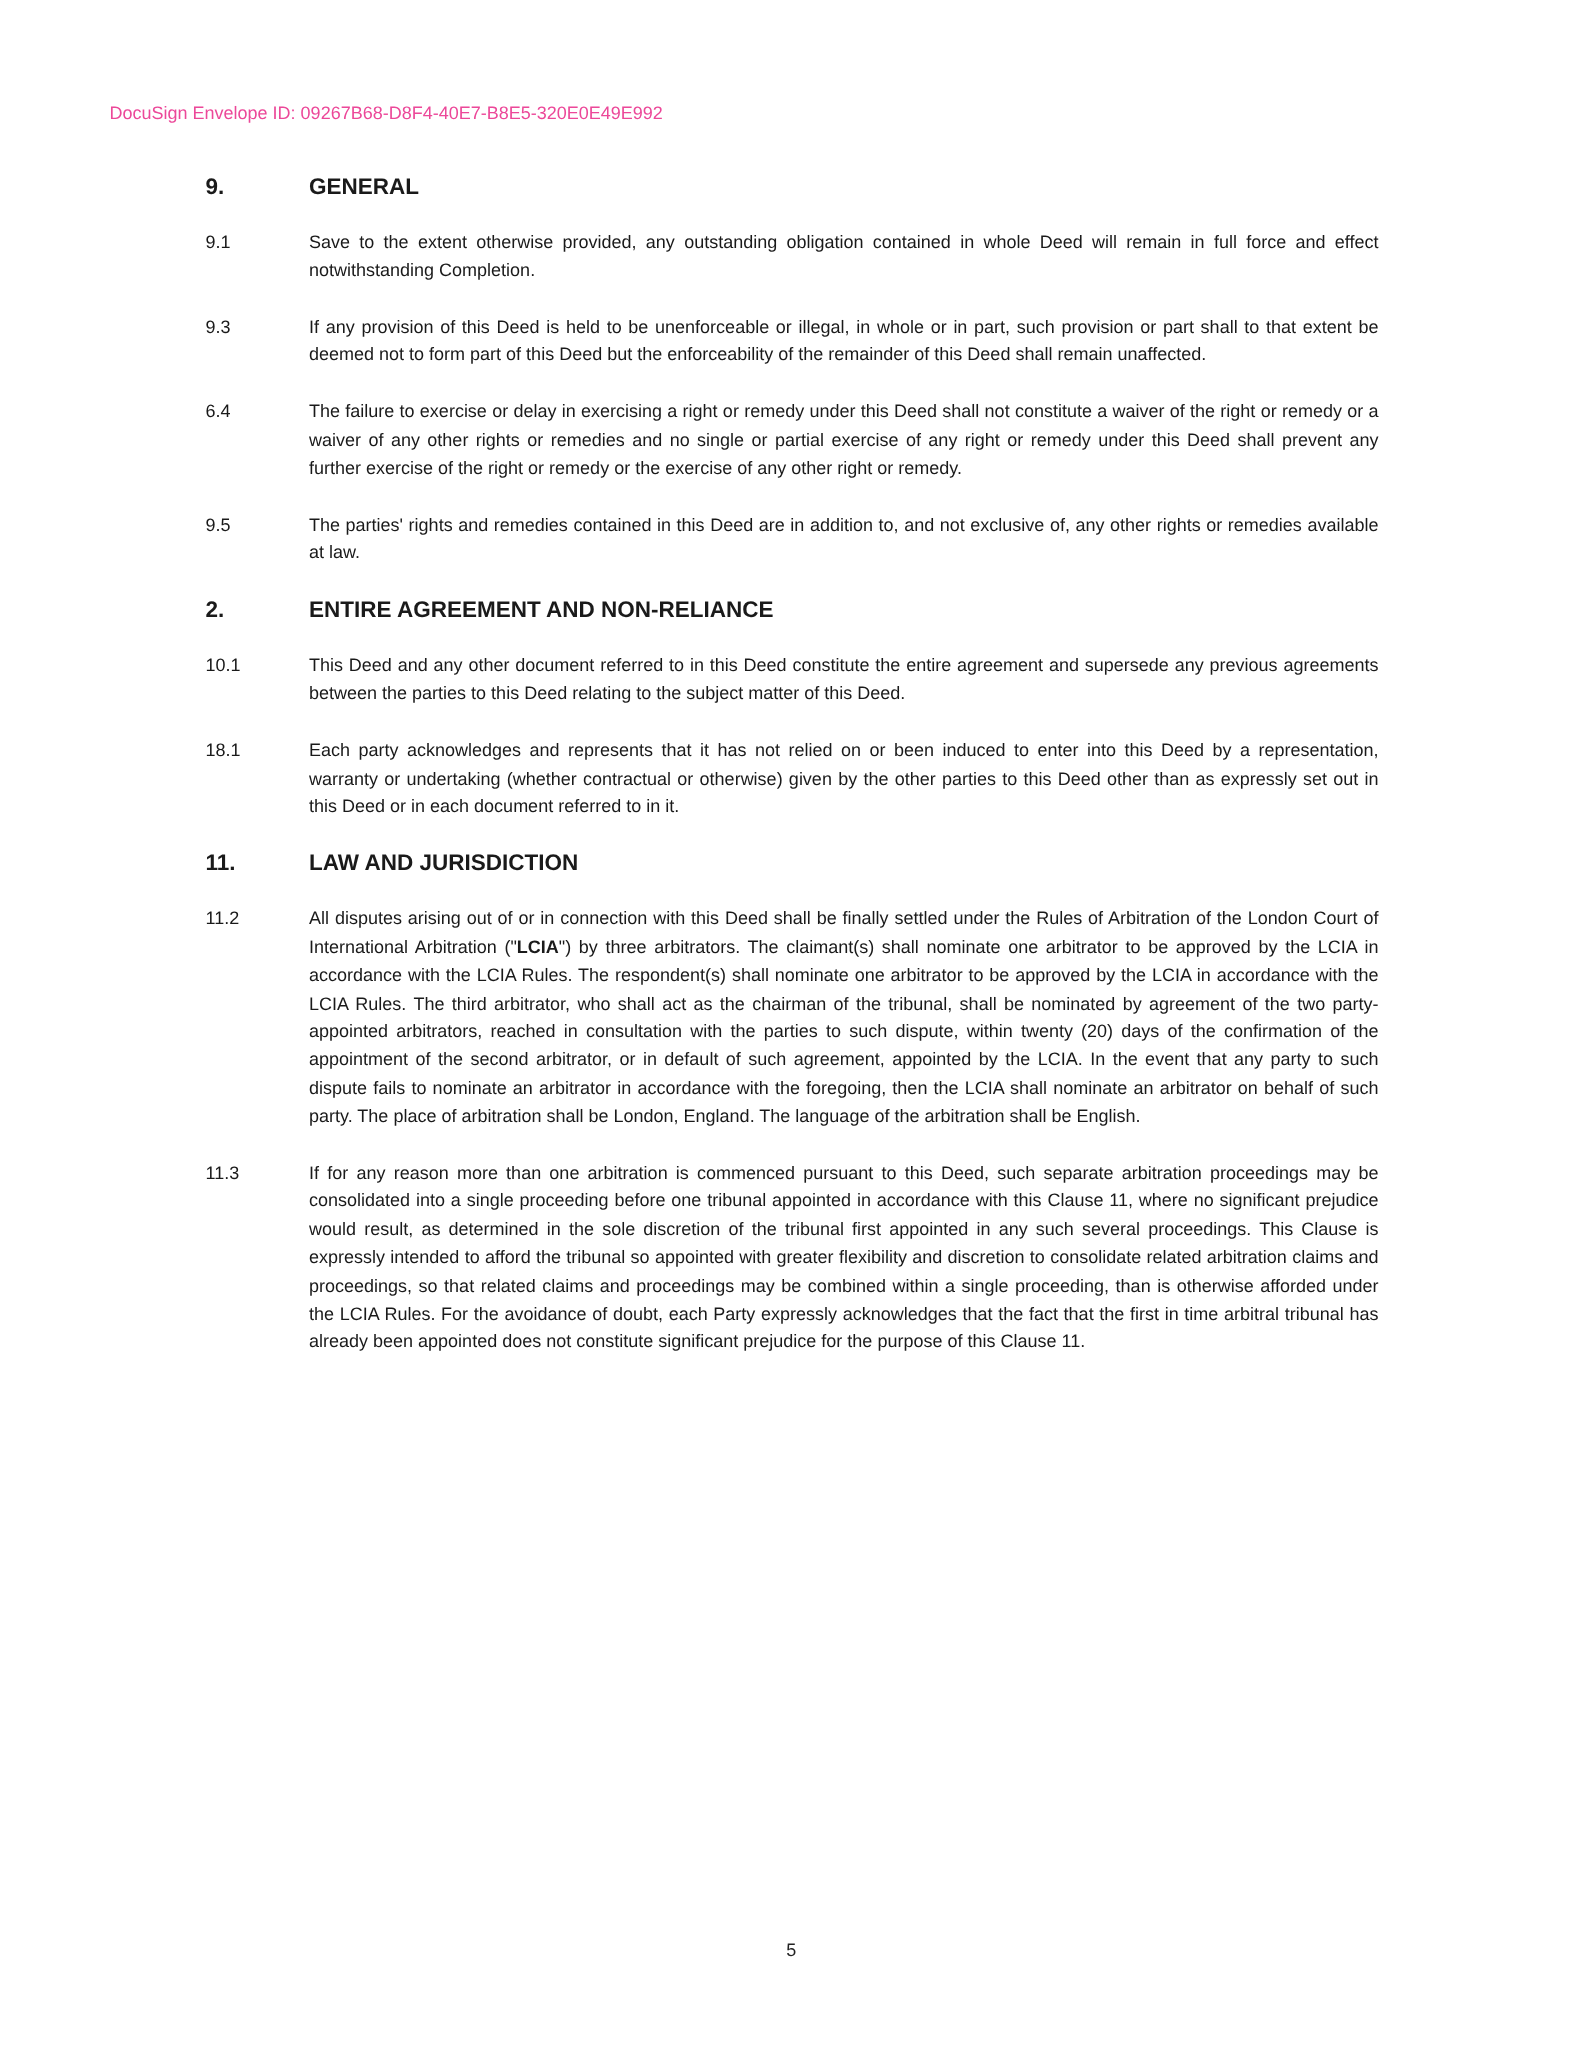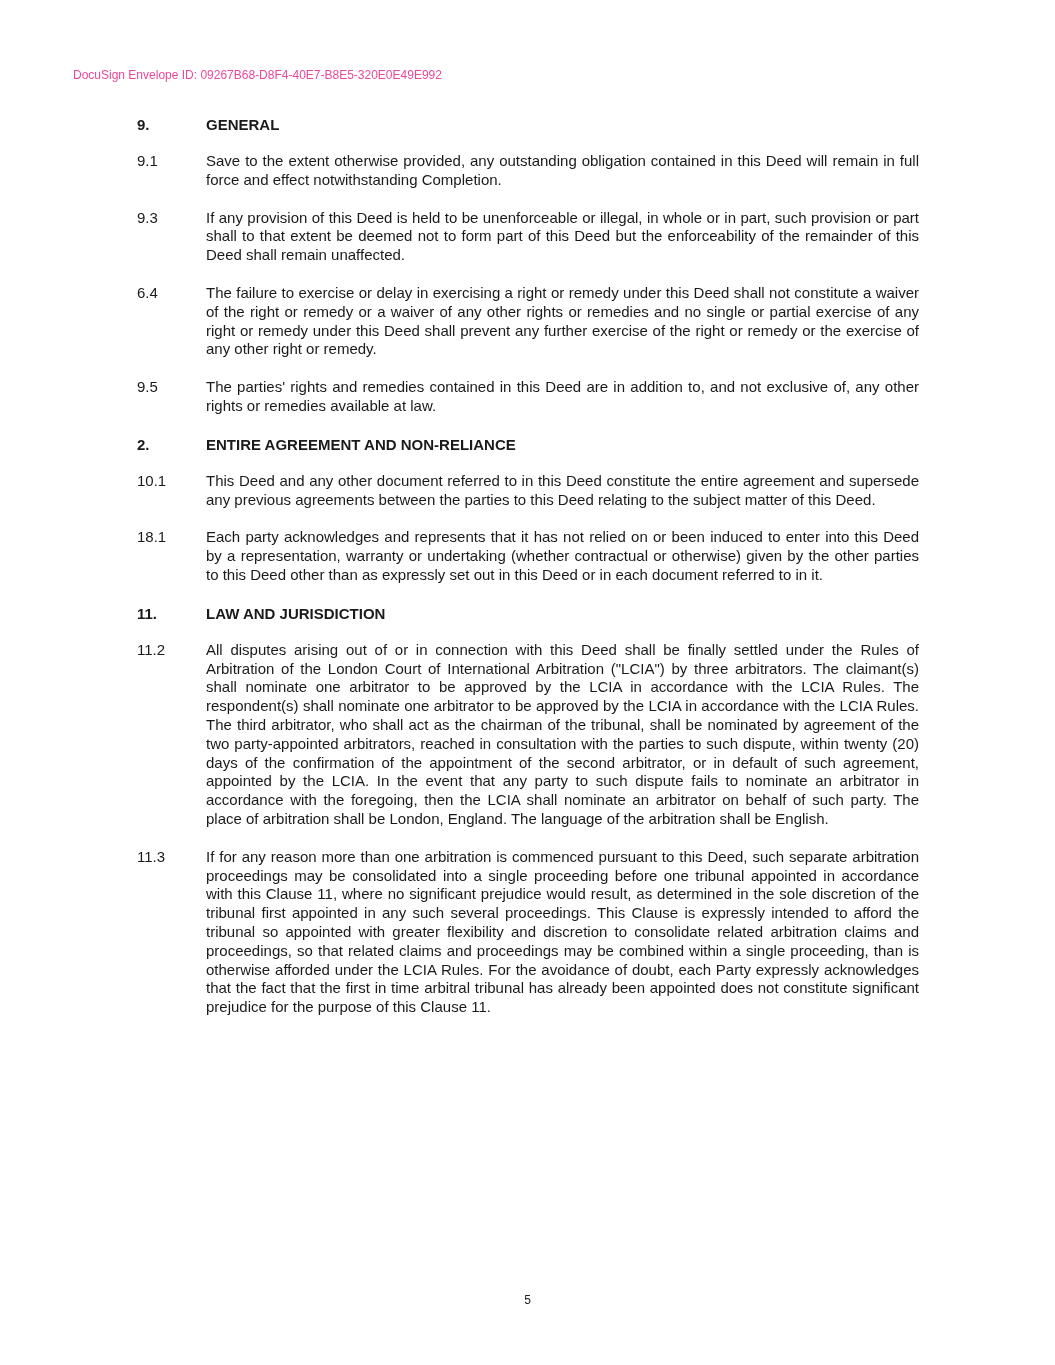--- a/index.html
+++ b/index.html
@@ -13,44 +13,44 @@
   }
   .content {
     position: absolute; left: 137px; top: 115px; width: 782px;
   }
   .heading {
     display: flex; font-weight: bold; font-size: 15px; line-height: 19px;
     margin-bottom: 18px;
   }
   .heading .num { width: 69px; flex: none; }
   .clause {
-    display: flex; font-size: 15px; line-height: 18.8px; margin-bottom: 19px;
+    display: flex; font-size: 12px; line-height: 18.8px; margin-bottom: 19px;
   }
   .clause .num { width: 69px; flex: none; }
   .clause .text { flex: 1; text-align: justify; }
   .page-number {
     position: absolute; top: 1293px; left: 0; width: 1055px; text-align: center;
     font-size: 12px; color: #222;
   }
-  b { font-weight: normal; }
+  b { font-weight: bold; }
 </style>
 </head>
 <body>
 
 <div class="envelope">DocuSign Envelope ID: 09267B68-D8F4-40E7-B8E5-320E0E49E992</div>
 
 <div class="content">
 
   <div class="heading">
     <span class="num">9.</span>
     <span>GENERAL</span>
   </div>
   <div class="clause">
     <span class="num">9.1</span>
-    <span class="text">Save to the extent otherwise provided, any outstanding obligation contained in this Deed will remain in full force and effect notwithstanding Completion.</span>
+    <span class="text">Save to the extent otherwise provided, any outstanding obligation contained in whole Deed will remain in full force and effect notwithstanding Completion.</span>
   </div>
   <div class="clause">
     <span class="num">9.3</span>
     <span class="text">If any provision of this Deed is held to be unenforceable or illegal, in whole or in part, such provision or part shall to that extent be deemed not to form part of this Deed but the enforceability of the remainder of this Deed shall remain unaffected.</span>
   </div>
   <div class="clause">
     <span class="num">6.4</span>
     <span class="text">The failure to exercise or delay in exercising a right or remedy under this Deed shall not constitute a waiver of the right or remedy or a waiver of any other rights or remedies and no single or partial exercise of any right or remedy under this Deed shall prevent any further exercise of the right or remedy or the exercise of any other right or remedy.</span>
   </div>
   <div class="clause">

